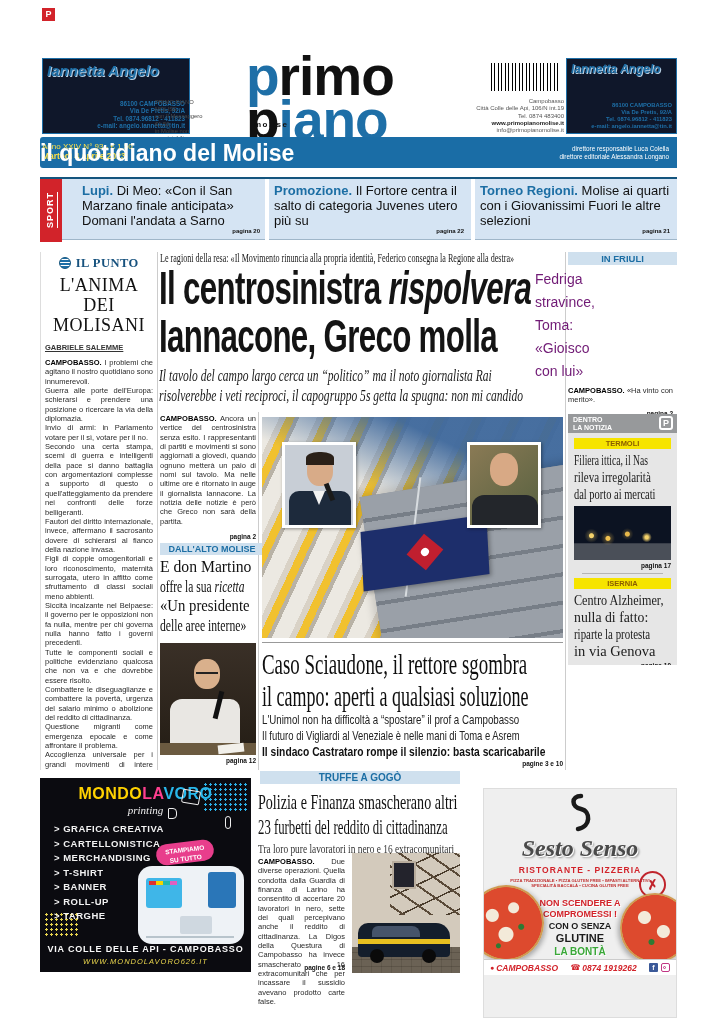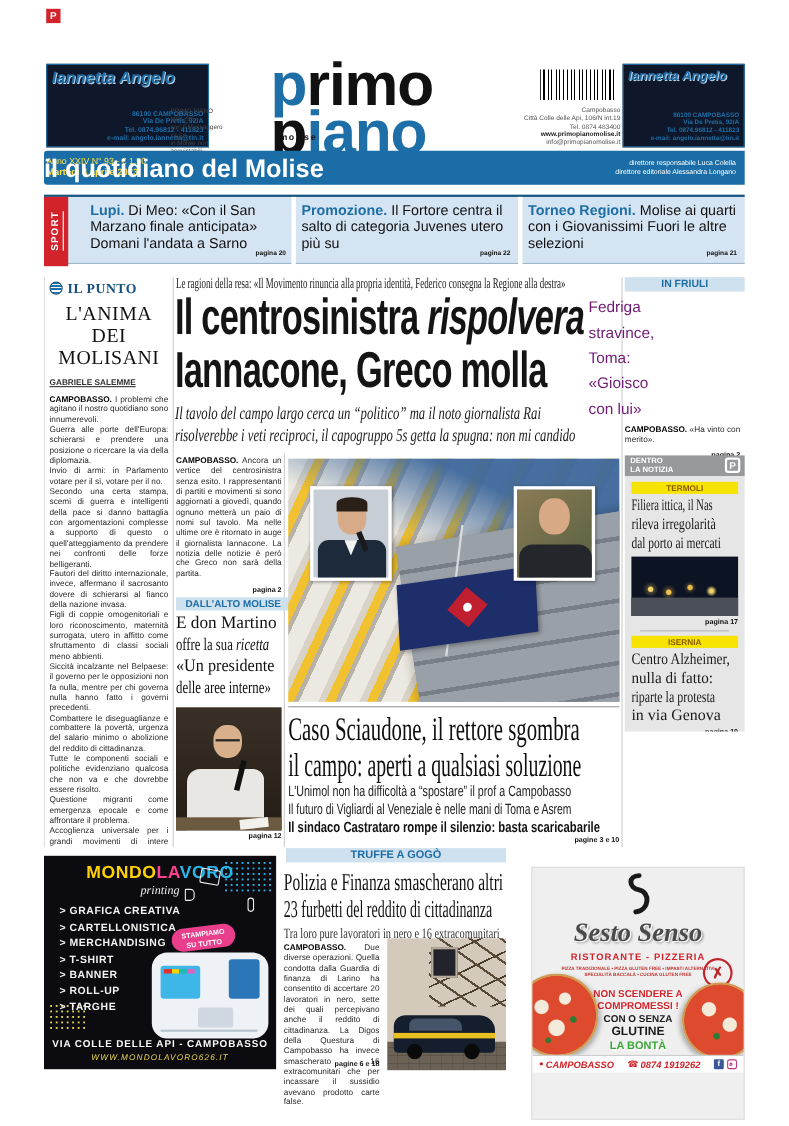--- a/index.html
+++ b/index.html
@@ -105,40 +105,40 @@
     <div class="s pag" style="right:2px;bottom:1px;font-size:6px">pagina 22</div>
   </div>
   <div class="s" style="left:440px;top:4px;width:192px;height:57px;font-size:13px;line-height:15px">
     <b style="color:#1c6ea4">Torneo Regioni.</b>
     <span style="color:#111">Molise ai quarti con i Giovanissimi Fuori le altre selezioni</span>
     <div class="s pag" style="right:2px;bottom:1px;font-size:6px">pagina 21</div>
   </div>
 </div>
 
 <div class="s" style="left:40px;top:252px;width:118px;height:518px;border-left:1px solid #ddd;border-right:1px solid #ccc;padding:0 4px;overflow:hidden">
-  <div style="text-align:left;margin-top:1px">
+  <div style="text-align:center;margin-top:1px">
     <span style="display:inline-block;width:12px;height:12px;border-radius:50%;vertical-align:-2px;
       background:repeating-linear-gradient(0deg,#1e6fa7 0 2px,#fff 2px 3px);border:1px solid #14557e"></span>
     <span class="serif" style="font-weight:700;color:#17527e;font-size:12.5px;letter-spacing:.5px">IL PUNTO</span>
   </div>
   <div class="serif" style="text-align:center;font-size:18px;line-height:20px;color:#111;letter-spacing:.5px;margin-top:4px">
     <div>L'ANIMA</div>
     <div>DEI MOLISANI</div>
   </div>
   <div style="font-size:7.5px;font-weight:700;text-decoration:underline;color:#333;margin:8px 0 6px">GABRIELE SALEMME</div>
   <div class="bodytxt just">
     <p><b>CAMPOBASSO.</b> <span>I problemi che agitano il nostro quotidiano sono innumerevoli.</span></p>
     <p>Guerra alle porte dell'Europa: schierarsi e prendere una posizione o ricercare la via della diplomazia.</p>
     <p>Invio di armi: in Parlamento votare per il sì, votare per il no.</p>
     <p>Secondo una certa stampa, scemi di guerra e intelligenti della pace si danno battaglia con argomentazioni complesse a supporto di questo o quell'atteggiamento da prendere nei confronti delle forze belligeranti.</p>
     <p>Fautori del diritto internazionale, invece, affermano il sacrosanto dovere di schierarsi al fianco della nazione invasa.</p>
     <p>Figli di coppie omogenitoriali e loro riconoscimento, maternità surrogata, utero in affitto come sfruttamento di classi sociali meno abbienti.</p>
     <p>Siccità incalzante nel Belpaese: il governo per le opposizioni non fa nulla, mentre per chi governa nulla hanno fatto i governi precedenti.</p>
+    <p>Tutte le componenti sociali e politiche evidenziano qualcosa che non va e che dovrebbe essere risolto.</p>
     <p>Combattere le diseguaglianze e combattere la povertà, urgenza del salario minimo o abolizione del reddito di cittadinanza.</p>
-    <p>Tutte le componenti sociali e politiche evidenziano qualcosa che non va e che dovrebbe essere risolto.</p>
     <p>Questione migranti come emergenza epocale e come affrontare il problema.</p>
     <p>Accoglienza universale per i grandi movimenti di intere popolazioni.</p>
 
   </div>
 
 </div>
 
 <div class="s fit serif" style="left:160px;top:250px;font-size:13.5px;color:#1a1a1a;--sx:.6">Le ragioni della resa: «Il Movimento rinuncia alla propria identità, Federico consegna la Regione alla destra»</div>
 <div class="s fit" style="left:159px;top:264px;font-size:46px;line-height:48px;font-weight:700;letter-spacing:-1px;color:#141414;--sx:.68">
   <span>Il centrosinistra </span><i>rispolvera</i>

